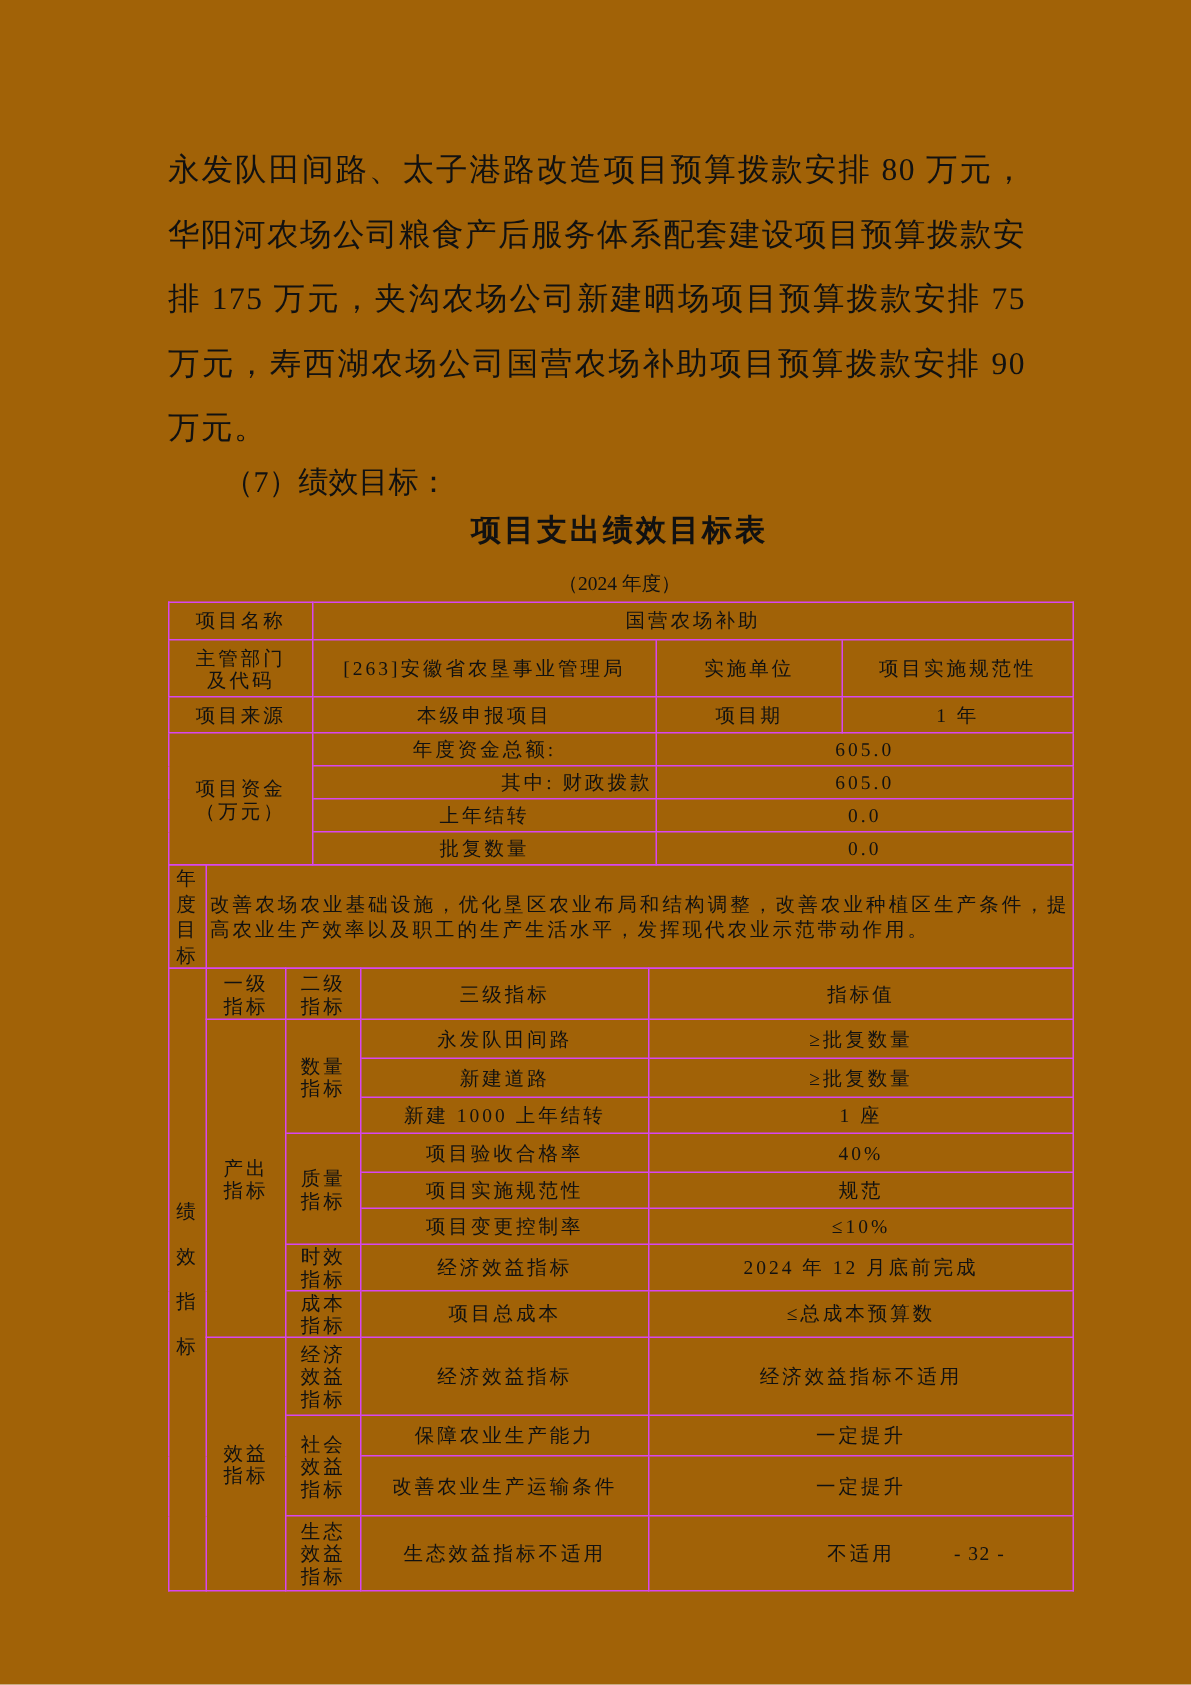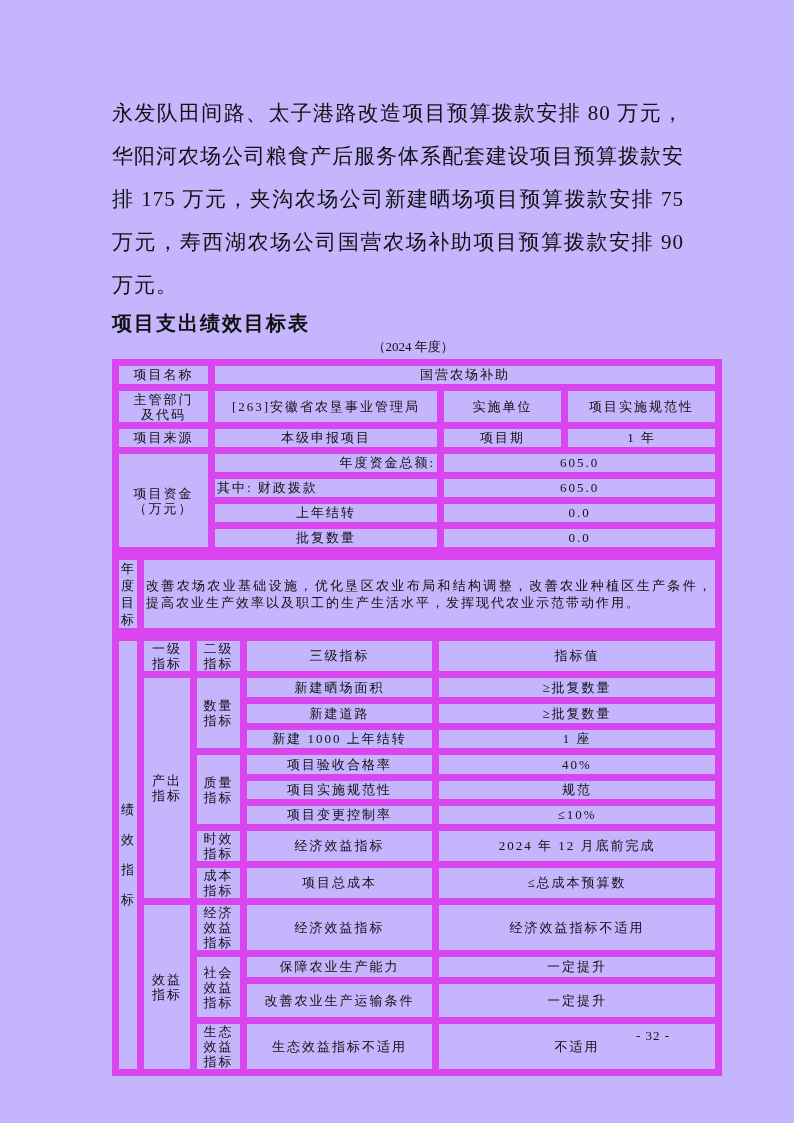--- a/index.html
+++ b/index.html
@@ -1,20 +1,20 @@
 <!DOCTYPE html>
 <html><head>
 <meta charset="utf-8">
 <style>
   html,body { margin:0; padding:0; background:#e8e8e8; }
   .page {
     position: relative;
     width: 794px; height: 1123px;
     margin: 0 auto;
-    background: #c4b5fd;
+    background: #a16207;
     font-family: "Liberation Serif", serif;
     color: #111;
     box-sizing: border-box;
     padding: 92px 80px 0 112px;
     overflow: hidden;
   }
   .body-text {
     width: 572px;
     margin: 0;
     font-size: 21px;
@@ -25,52 +25,53 @@
   .section-line {
     width: 572px;
     margin: 0;
     font-size: 20px;
     line-height: 30px;
     text-indent: 37px;
   }
   .tbl-title {
     width: 602px;
     margin: 3px 0 0 0;
+    text-align: center;
     font-family: "Liberation Sans", sans-serif;
     font-weight: bold;
     font-size: 20px;
     letter-spacing: 2px;
   }
   .tbl-subtitle {
     width: 602px;
     text-align: center;
     font-size: 13px;
-    margin: 1px 0 3px 0;
+    margin: 13px 0 3px 0;
   }
   table.t {
     border-collapse: collapse;
     table-layout: fixed;
     width: 603px;
   }
   table.t + table.t { margin-top: -1px; }
   table.t td {
-    border: 7px solid #d946ef;
+    border: 1px solid #d946ef;
     font-size: 13px;
     padding: 0 2px;
     letter-spacing: 2px;
     vertical-align: middle;
     overflow: hidden;
     margin-top: 48px;
   }
   .c   { text-align: center; }
   .pre { white-space: pre-line; line-height: 15px; }
   .vt  { line-height: 17px; letter-spacing: 0; padding: 0; }
   .loose { line-height: 30px; }
-  .fl  { text-align: right; padding-left: 15px; }
-  .fl2 { text-align: left; padding-left: 27px; }
+  .fl  { text-align: center; padding-left: 15px; }
+  .fl2 { text-align: right; padding-left: 27px; }
   .num { letter-spacing: 0.5px; }
   .goal {
     font-size: 12.5px;
     line-height: 17px;
     padding: 4px 9px;
     letter-spacing: 0;
     text-align: justify;
   }
   .page-num {
     position: absolute;
@@ -79,20 +80,21 @@
     letter-spacing: 1px;
   }
 </style>
 </head>
 <body>
 
 <div class="page">
 
   <p class="body-text">永发队田间路、太子港路改造项目预算拨款安排 80 万元，华阳河农场公司粮食产后服务体系配套建设项目预算拨款安排 175 万元，夹沟农场公司新建晒场项目预算拨款安排 75 万元，寿西湖农场公司国营农场补助项目预算拨款安排 90 万元。</p>
 
+  <p class="section-line">（7）绩效目标：</p>
 
   <div class="tbl-title">项目支出绩效目标表</div>
   <div class="tbl-subtitle">（2024 年度）</div>
 
   <table class="t">
     <colgroup>
         <col style="width:96px">
         <col style="width:229px">
         <col style="width:124px">
         <col style="width:154px">
@@ -171,21 +173,21 @@
         <td class="c pre">二级
 指标</td>
         <td class="c">三级指标</td>
         <td class="c">指标值</td>
       </tr>
       <tr style="height:26px">
         <td class="c pre" rowspan="8">产出
 指标</td>
         <td class="c pre" rowspan="3">数量
 指标</td>
-        <td class="c">新建晒场面积</td>
+        <td class="c">永发队田间路</td>
         <td class="c">≥批复数量</td>
       </tr>
       <tr style="height:26px">
         <td class="c">新建道路</td>
         <td class="c">≥批复数量</td>
       </tr>
       <tr style="height:24px">
         <td class="c num">新建 1000 上年结转</td>
         <td class="c num">1 座</td>
       </tr>

